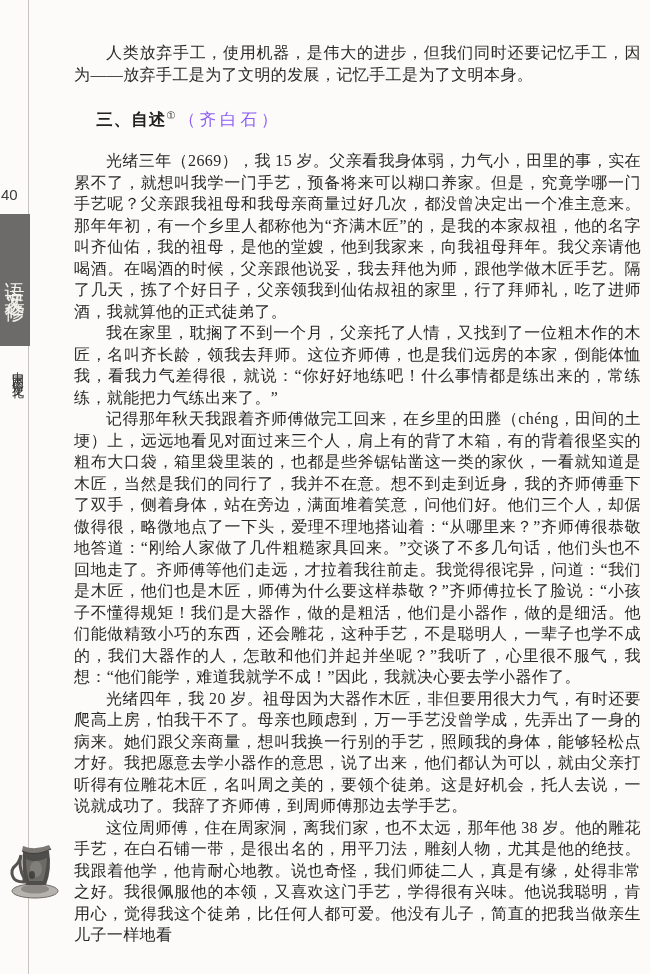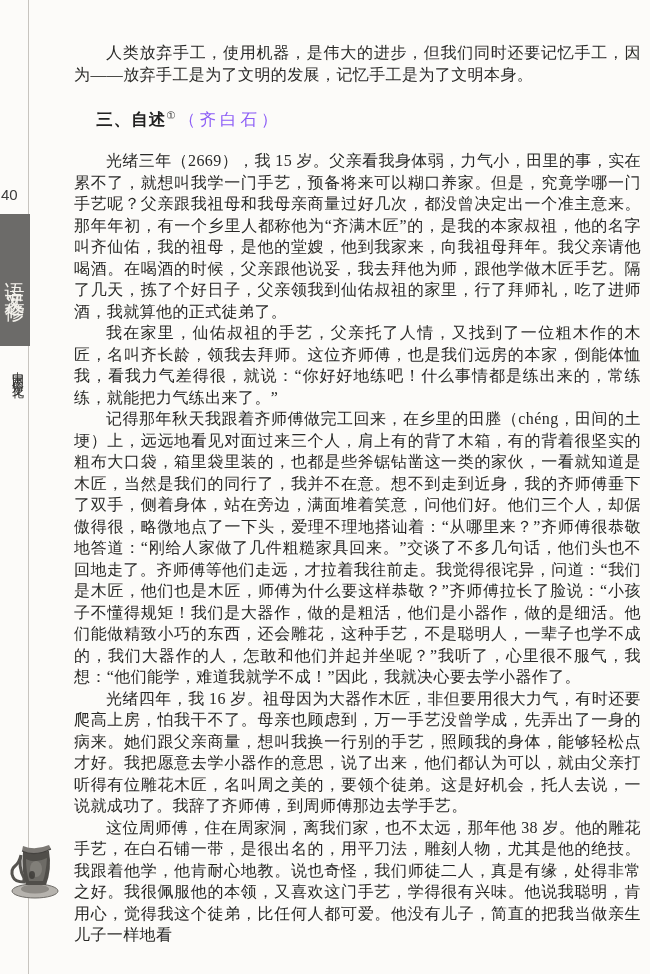--- a/index.html
+++ b/index.html
@@ -124,19 +124,19 @@
     <path d="M17 12 Q30 18 46 10" fill="none" stroke="#44423f" stroke-width="1.2"></path>
   </svg>
 
   <div class="content">
 
     <p class="lead">人类放弃手工，使用机器，是伟大的进步，但我们同时还要记忆手工，因为——放弃手工是为了文明的发展，记忆手工是为了文明本身。</p>
 
     <h3 class="heading"><span class="h-label">三、自述</span><span class="h-ref">①</span><span class="h-author">（齐白石）</span></h3>
 
     <p class="body-para">光绪三年（2669），我 15 岁。父亲看我身体弱，力气小，田里的事，实在累不了，就想叫我学一门手艺，预备将来可以糊口养家。但是，究竟学哪一门手艺呢？父亲跟我祖母和我母亲商量过好几次，都没曾决定出一个准主意来。那年年初，有一个乡里人都称他为“齐满木匠”的，是我的本家叔祖，他的名字叫齐仙佑，我的祖母，是他的堂嫂，他到我家来，向我祖母拜年。我父亲请他喝酒。在喝酒的时候，父亲跟他说妥，我去拜他为师，跟他学做木匠手艺。隔了几天，拣了个好日子，父亲领我到仙佑叔祖的家里，行了拜师礼，吃了进师酒，我就算他的正式徒弟了。</p>
-    <p class="body-para">我在家里，仙佑叔祖的手艺，父亲托了人情，又找到了一位粗木作的木匠，名叫齐长龄，领我去拜师。这位齐师傅，也是我们远房的本家，倒能体恤我，看我力气差得很，就说：“你好好地练吧！什么事情都是练出来的，常练练，就能把力气练出来了。”</p>
+    <p class="body-para">我在家里，耽搁了不到一个月，父亲托了人情，又找到了一位粗木作的木匠，名叫齐长龄，领我去拜师。这位齐师傅，也是我们远房的本家，倒能体恤我，看我力气差得很，就说：“你好好地练吧！什么事情都是练出来的，常练练，就能把力气练出来了。”</p>
     <p class="body-para">记得那年秋天我跟着齐师傅做完工回来，在乡里的田塍（chéng，田间的土埂）上，远远地看见对面过来三个人，肩上有的背了木箱，有的背着很坚实的粗布大口袋，箱里袋里装的，也都是些斧锯钻凿这一类的家伙，一看就知道是木匠，当然是我们的同行了，我并不在意。想不到走到近身，我的齐师傅垂下了双手，侧着身体，站在旁边，满面堆着笑意，问他们好。他们三个人，却倨傲得很，略微地点了一下头，爱理不理地搭讪着：“从哪里来？”齐师傅很恭敬地答道：“刚给人家做了几件粗糙家具回来。”交谈了不多几句话，他们头也不回地走了。齐师傅等他们走远，才拉着我往前走。我觉得很诧异，问道：“我们是木匠，他们也是木匠，师傅为什么要这样恭敬？”齐师傅拉长了脸说：“小孩子不懂得规矩！我们是大器作，做的是粗活，他们是小器作，做的是细活。他们能做精致小巧的东西，还会雕花，这种手艺，不是聪明人，一辈子也学不成的，我们大器作的人，怎敢和他们并起并坐呢？”我听了，心里很不服气，我想：“他们能学，难道我就学不成！”因此，我就决心要去学小器作了。</p>
-    <p class="body-para">光绪四年，我 16 岁。祖母因为大器作木匠，非但要用很大力气，有时还要爬高上房，怕我干不了。母亲也顾虑到，万一手艺没曾学成，先弄出了一身的病来。她们跟父亲商量，想叫我换一行别的手艺，照顾我的身体，能够轻松点才好。我把愿意去学小器作的意思，说了出来，他们都认为可以，就由父亲打听得有位雕花木匠，名叫周之美的，要领个徒弟。这是好机会，托人去说，一说就成功了。我辞了齐师傅，到周师傅那边去学手艺。</p>
+    <p class="body-para">光绪四年，我 20 岁。祖母因为大器作木匠，非但要用很大力气，有时还要爬高上房，怕我干不了。母亲也顾虑到，万一手艺没曾学成，先弄出了一身的病来。她们跟父亲商量，想叫我换一行别的手艺，照顾我的身体，能够轻松点才好。我把愿意去学小器作的意思，说了出来，他们都认为可以，就由父亲打听得有位雕花木匠，名叫周之美的，要领个徒弟。这是好机会，托人去说，一说就成功了。我辞了齐师傅，到周师傅那边去学手艺。</p>
     <p class="body-para">这位周师傅，住在周家洞，离我们家，也不太远，那年他 38 岁。他的雕花手艺，在白石铺一带，是很出名的，用平刀法，雕刻人物，尤其是他的绝技。我跟着他学，他肯耐心地教。说也奇怪，我们师徒二人，真是有缘，处得非常之好。我很佩服他的本领，又喜欢这门手艺，学得很有兴味。他说我聪明，肯用心，觉得我这个徒弟，比任何人都可爱。他没有儿子，简直的把我当做亲生儿子一样地看</p>
 
   </div>
 </div>
 
 </body></html>

